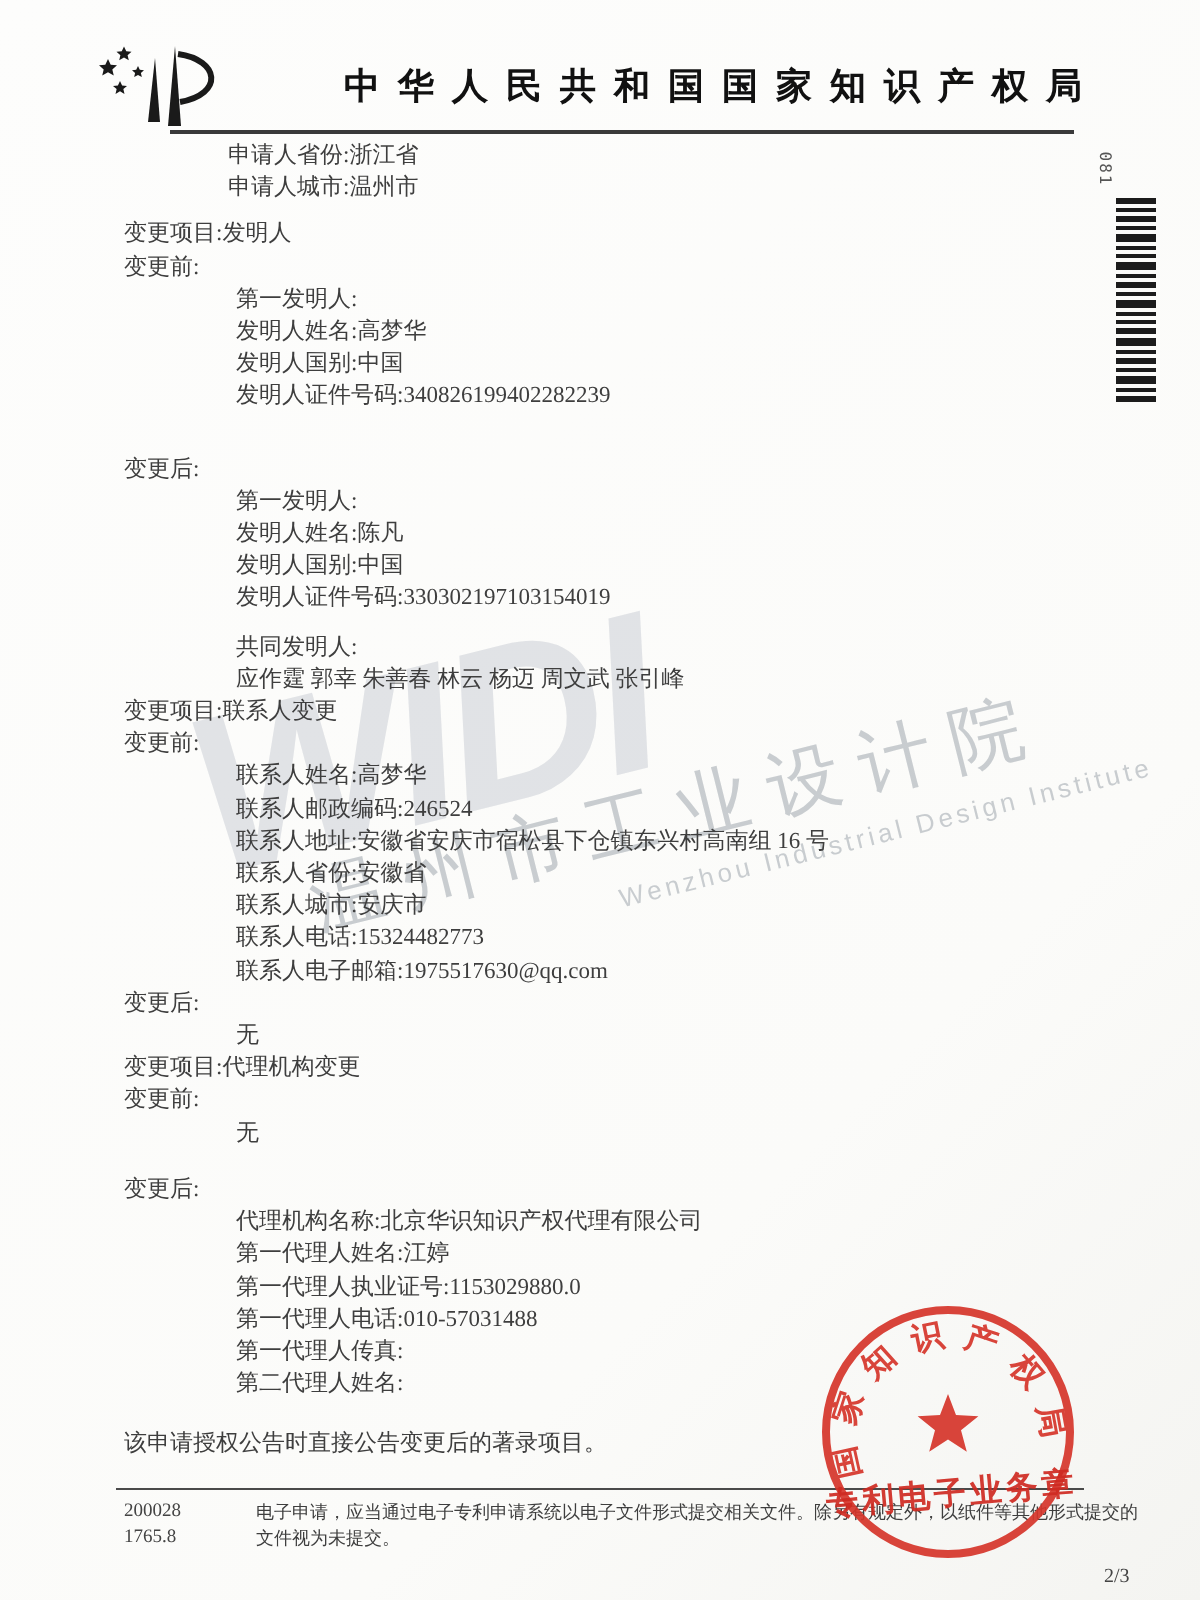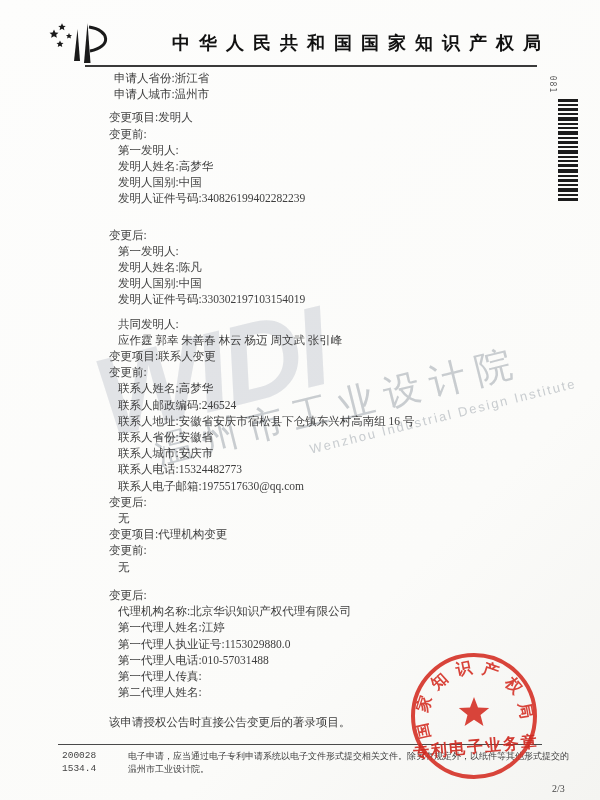--- a/index.html
+++ b/index.html
@@ -23,21 +23,21 @@
     position:absolute;left:544px;top:80px;font-size:8px;color:#555;
     transform:rotate(90deg);font-family:"DejaVu Sans Mono",monospace;letter-spacing:1px;
   }
   .barcode{position:absolute;left:558px;top:99px;width:20px;height:103px;}
   
   .doc-body{
     position:absolute;left:62px;top:70px;width:500px;z-index:3;
     font-size:11.5px;line-height:16.2px;white-space:pre;
   }
   .doc-line{color:#3e3e3e;}
-  .indent-0{padding-left:0;margin-left:47px;}
+  .indent-0{padding-left:0;}
   .indent-1{padding-left:52px;}
   .indent-2{padding-left:56px;}
   
   .watermark-layer{position:absolute;left:0;top:0;width:600px;height:800px;z-index:1;pointer-events:none;}
   .wm-logo{
     position:absolute;left:82px;top:338px;
     font-family:"Liberation Sans","DejaVu Sans",sans-serif;
     font-size:112px;font-weight:900;font-style:italic;letter-spacing:-4px;
     color:rgba(184,191,199,0.40);transform:rotate(-14deg);transform-origin:left top;
   }
@@ -53,21 +53,21 @@
   .seal-banner{
     position:absolute;left:402px;top:737px;width:148px;z-index:7;text-align:center;
     font-family:"DejaVu Sans","Liberation Sans",sans-serif;
     font-size:16px;font-weight:bold;letter-spacing:2px;color:#cf2b22;
     transform:rotate(-5deg);opacity:0.92;white-space:nowrap;
   }
   
   .footer-rule{position:absolute;left:58px;top:744px;width:484px;height:1px;background:#4a4a4a;z-index:3;}
   .footer-codes{
     position:absolute;left:62px;top:750px;font-size:9.5px;line-height:12.5px;color:#444;z-index:3;
-    font-family:Liberation Mono, monospace;
+    font-family:Liberation Serif, serif;
   }
   .footer-text{
     position:absolute;left:128px;top:750px;width:440px;z-index:3;
     font-size:9px;line-height:12.5px;color:#3e3e3e;white-space:nowrap;
   }
   .page-number{position:absolute;left:552px;top:783px;font-size:10px;color:#444;z-index:3;}
 </style>
 </head>
 <body>
 
@@ -133,21 +133,21 @@
     <polygon fill="#d6352b" points="74,54 78,64.5 89.2,65.1 80.5,72.1 83.4,82.9 74,76.8 64.6,82.9 67.5,72.1 58.8,65.1 70,64.5"></polygon>
     <text font-family="DejaVu Sans, Liberation Sans, sans-serif" font-size="16" font-weight="bold" fill="#d6352b">
       <textPath href="#ringArc" startOffset="2" textLength="165" lengthAdjust="spacing">国家知识产权局</textPath>
     </text>
   </svg>
   <div class="seal-banner">专利电子业务章</div>
 
   <div class="footer-rule"></div>
   <div class="footer-codes">
     <div>200028</div>
-    <div>1534.4</div>
+    <div>1765.8</div>
   </div>
   <div class="footer-text">
     <div>电子申请，应当通过电子专利申请系统以电子文件形式提交相关文件。除另有规定外，以纸件等其他形式提交的</div>
-    <div>温州市工业设计院。</div>
+    <div>文件视为未提交。</div>
   </div>
   <div class="page-number">2/3</div>
 
 </div>
 
 </body></html>

